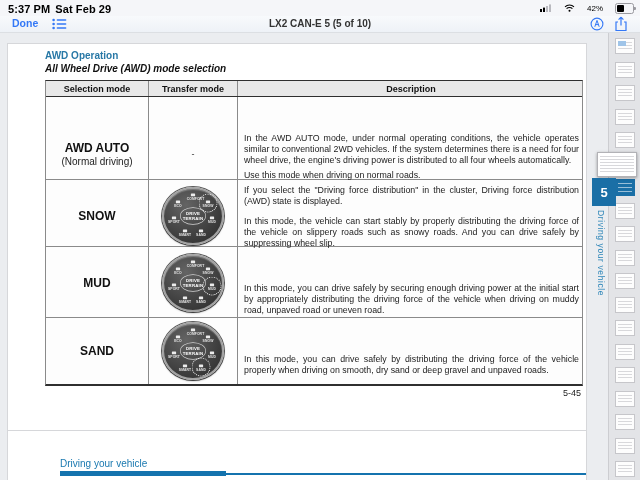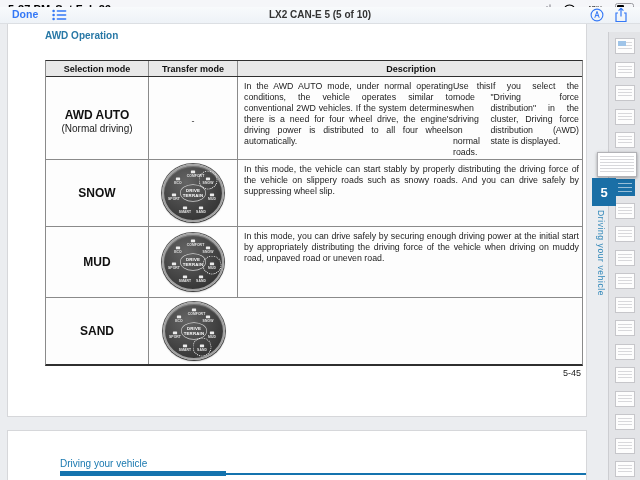--- a/index.html
+++ b/index.html
@@ -8,50 +8,50 @@
   
   .status-bar{position:absolute;left:0;top:0;width:640px;height:16px;background:#f5f6f9;z-index:5;}
   .sb-left{position:absolute;left:8px;top:3px;font-size:11px;font-weight:700;color:#000;letter-spacing:.1px;}
   .sb-left .sb-date{font-weight:600;margin-left:5px;}
   .sb-right{position:absolute;right:6px;top:3px;display:flex;align-items:center;gap:12px;}
   .sb-batt-txt{font-size:8px;color:#000;}
   .batt{position:relative;width:17px;height:8.5px;border:1px solid #9a9aa0;border-radius:2.5px;}
   .batt-fill{position:absolute;left:1px;top:1px;bottom:1px;width:42%;background:#000;border-radius:1px;}
   .batt-nub{position:absolute;right:-3px;top:2.5px;width:1.8px;height:3.5px;background:#9a9aa0;border-radius:0 1px 1px 0;}
   
-  .toolbar{position:absolute;left:0;top:7px;width:640px;height:16px;background:linear-gradient(#f8fafc,#eef2f7);
+  .toolbar{position:absolute;left:0;top:16px;width:640px;height:16px;background:linear-gradient(#f8fafc,#eef2f7);
     border-bottom:1px solid #dcdfe3;z-index:5;}
   .tb-done{position:absolute;left:12px;top:1px;font-size:10.5px;font-weight:700;color:#3478f6;cursor:pointer;}
   .tb-contents{position:absolute;left:52px;top:2px;cursor:pointer;}
   .tb-title{position:absolute;left:0;right:0;top:2px;text-align:center;font-size:10px;font-weight:700;color:#333;}
   .tb-markup{position:absolute;right:36px;top:1px;cursor:pointer;}
   .tb-share{position:absolute;right:12px;top:0px;cursor:pointer;}
   
   .page{position:absolute;left:8px;width:578px;background:#fff;box-shadow:0 0 0 1px #d6d7da;}
-  .page1{top:24px;height:392px;}
+  .page1{top:44px;height:392px;}
   .page2{top:431px;height:49px;}
   .doc-heading{position:absolute;left:37px;top:6px;font-size:10px;font-weight:700;color:#2878a6;}
   .doc-subheading{position:absolute;left:37px;top:19px;font-size:10px;font-weight:700;font-style:italic;color:#111;}
   .page-number{position:absolute;right:5px;top:344px;font-size:9px;color:#222;}
   
   .awd-table{position:absolute;left:37px;top:36px;width:538px;
     border-top:1.5px solid #2f2f2f;border-bottom:2px solid #2f2f2f;
     border-left:1px solid #8a8a8a;border-right:1px solid #8a8a8a;box-sizing:border-box;}
   .trow{display:grid;grid-template-columns:103px 89px 346px;}
   .thead{height:15px;background:#e8e8e8;border-bottom:1.5px solid #2f2f2f;}
   .thead .cell{display:flex;align-items:center;justify-content:center;font-size:9px;font-weight:700;color:#111;}
   .brow{border-bottom:1px solid #8a8a8a;background:#fdfdfd;}
   .brow:last-child{border-bottom:none;}
   .cell{border-right:1px solid #8a8a8a;box-sizing:border-box;min-width:0;}
   .cell:last-child{border-right:none;}
   .c1,.c2{display:flex;flex-direction:column;align-items:center;justify-content:center;}
   .tmode{font-size:12px;font-weight:700;color:#111;text-align:center;}
   .tsub{font-size:10px;color:#222;margin-top:1px;}
   .dash{font-size:9px;color:#333;}
-  .c3{padding:4px 5px 3px 6px;display:flex;flex-direction:row;justify-content:flex-start;}
+  .c3{padding:4px 5px 3px 6px;display:flex;flex-direction:column;justify-content:flex-start;margin-top:32px;}
   .desc{margin:0 0 4px 0;font-size:8.8px;line-height:1.26;color:#1b1b1b;text-align:justify;}
   .desc:last-child{margin-bottom:0;}
   
   .dial{position:relative;width:58px;height:54px;border-radius:50%;
     background:radial-gradient(circle at 38% 30%,#646464,#3e3e3e 62%,#2c2c2c 95%);
     border:2px solid #a2a2a2;box-shadow:0 1px 2px rgba(0,0,0,.45),0 0 0 1px #5c5c5c,inset 0 1px 1px rgba(255,255,255,.25);}
   .dial-center{position:absolute;left:50%;top:50%;width:40px;height:26px;border:1.4px solid #d6d6d6;border-radius:50%;
     transform:translate(-50%,-50%) scale(.62);display:flex;align-items:center;justify-content:center;text-align:center;
     color:#fff;font-size:7px;font-weight:700;line-height:1.08;letter-spacing:.3px;white-space:pre-line;}
   .dial-mode{position:absolute;width:30px;transform:translate(-50%,-50%) scale(.42);text-align:center;color:#e4e4e4;}
@@ -137,20 +137,21 @@
     <div class="tb-share">
       <svg width="14" height="16" viewBox="0 0 14 16">
           <path d="M4 6 H2 V14.5 H12 V6 H10" fill="none" stroke="#3478f6" stroke-width="1.2"></path>
           <path d="M7 1.2 V9.5 M7 1.2 L4.6 3.6 M7 1.2 L9.4 3.6" fill="none" stroke="#3478f6" stroke-width="1.2"></path>
         </svg>
     </div>
   </div>
 
   <div class="page page1">
     <div class="doc-heading">AWD Operation</div>
+    <div class="doc-subheading">All Wheel Drive (AWD) mode selection</div>
 
     <div class="awd-table">
       <div class="trow thead">
         <div class="cell">Selection mode</div>
         <div class="cell">Transfer mode</div>
         <div class="cell">Description</div>
       </div>
       <div id="awd-table-body">
           <div class="trow brow" style="height: 82px;">
             <div class="cell c1">
@@ -284,20 +285,23 @@
                 <div class="dial-mode" style="left: 10.4764px; top: 31.2279px;">
                   <div class="mi"></div>
                   <div class="ml">SPORT</div>
                 </div>
                 <div class="dial-mode" style="left: 14.1452px; top: 15.1537px;">
                   <div class="mi"></div>
                   <div class="ml">ECO</div>
                 </div>
               </div>
             </div>
+            <div class="cell c3">
+              <p class="desc">In this mode, you can drive safely by distributing the driving force of the vehicle properly  when driving on smooth, dry sand or deep gravel and unpaved roads.</p>
+            </div>
           </div>
         </div>
     </div>
 
     <div class="page-number">5-45</div>
   </div>
 
   <div class="page page2">
     <div class="np-heading">Driving your vehicle</div>
     <div class="np-bar"></div>

